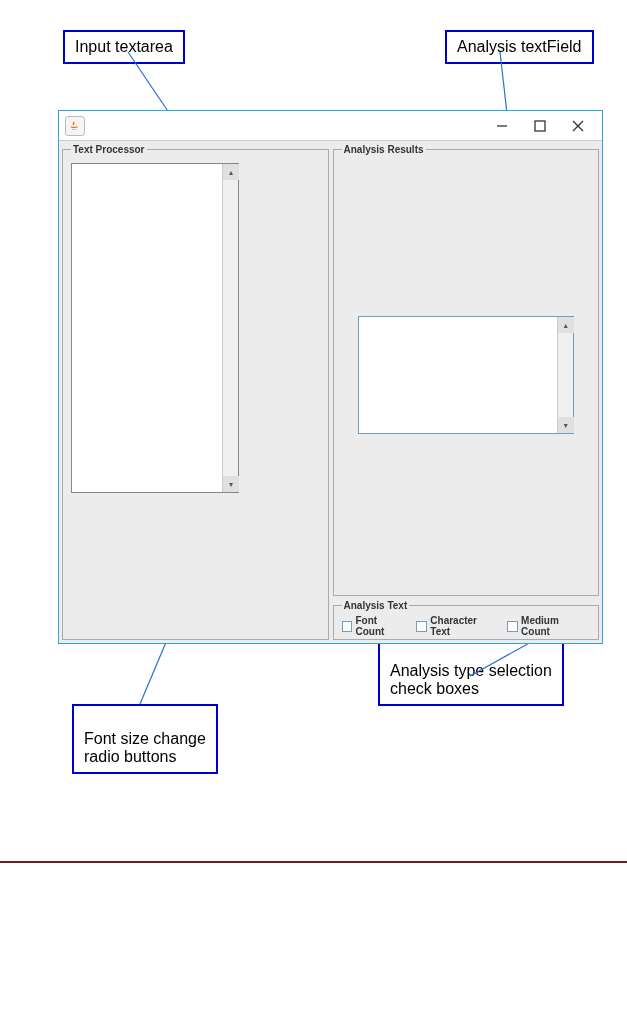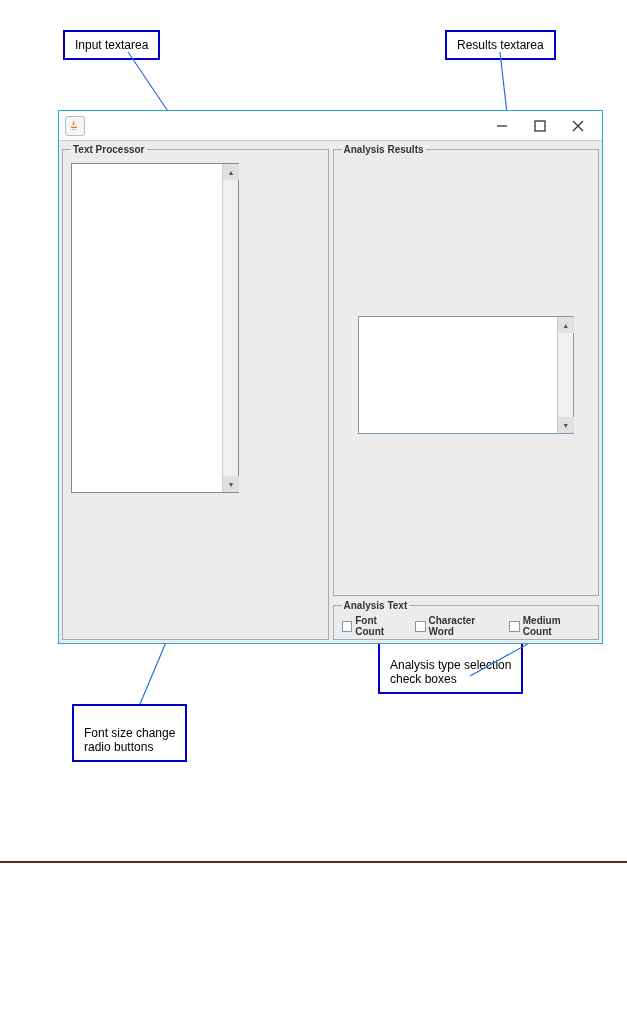--- a/index.html
+++ b/index.html
@@ -8,21 +8,21 @@
       background: #fff;
       width: 627px;
       height: 1024px;
       position: relative;
     }
     .callout {
       position: absolute;
       border: 2px solid #0000cc;
       background: #fff;
       padding: 6px 10px;
-      font-size: 12px;
+      font-size: 16px;
       color: #000;
     }
     svg.arrows {
       position: absolute;
       top: 0;
       left: 0;
       width: 627px;
       height: 800px;
       pointer-events: none;
     }
@@ -215,21 +215,21 @@
       background: #6b2020;
     }
   </style>
 </head>
 <body>
 
 <div class="callout" style="left:63px;top:30px;">
   <span>Input textarea</span>
 </div>
 <div class="callout" style="left:445px;top:30px;">
-  <span>Results textarea</span>
+  <span>Analysis textField</span>
 </div>
 <div class="callout" style="left:72px;top:704px;white-space:pre-line;">
   <span>Font size change
 radio buttons</span>
 </div>
 <div class="callout" style="left:378px;top:636px;white-space:pre-line;">
   <span>Analysis type selection
 check boxes</span>
 </div>
 
@@ -299,21 +299,21 @@
         </div>
       </fieldset>
       <fieldset class="fs-analysis-type">
         <legend>Analysis Text</legend>
         <div class="check-item">
           <span class="checkbox"></span>
           <span>Font Count</span>
         </div>
         <div class="check-item">
           <span class="checkbox"></span>
-          <span>Character Word</span>
+          <span>Character Text</span>
         </div>
         <div class="check-item">
           <span class="checkbox"></span>
           <span>Medium Count</span>
         </div>
       </fieldset>
     </div>
   </div>
 </div>
 

